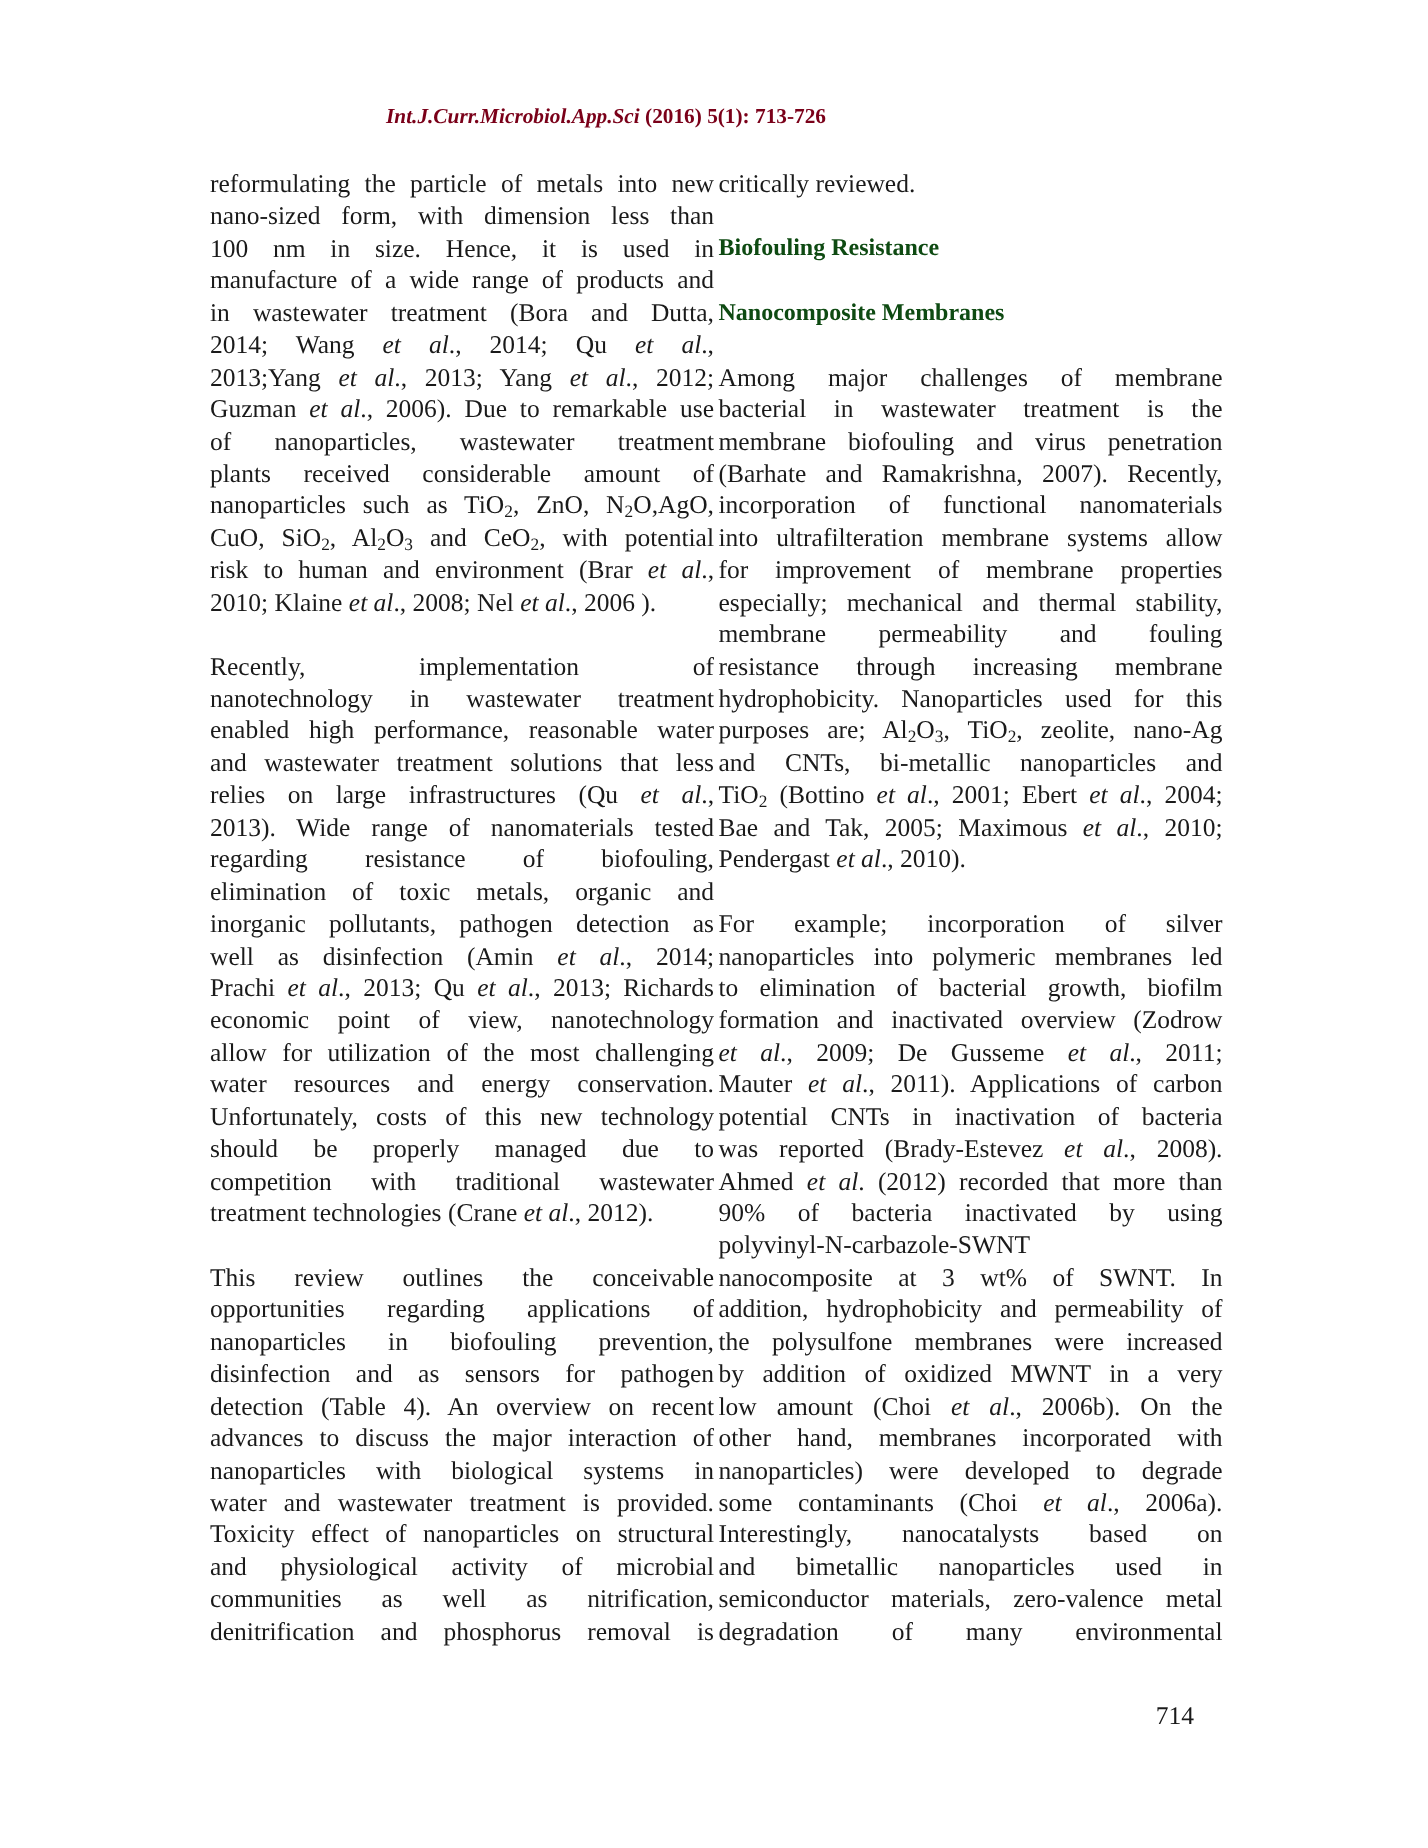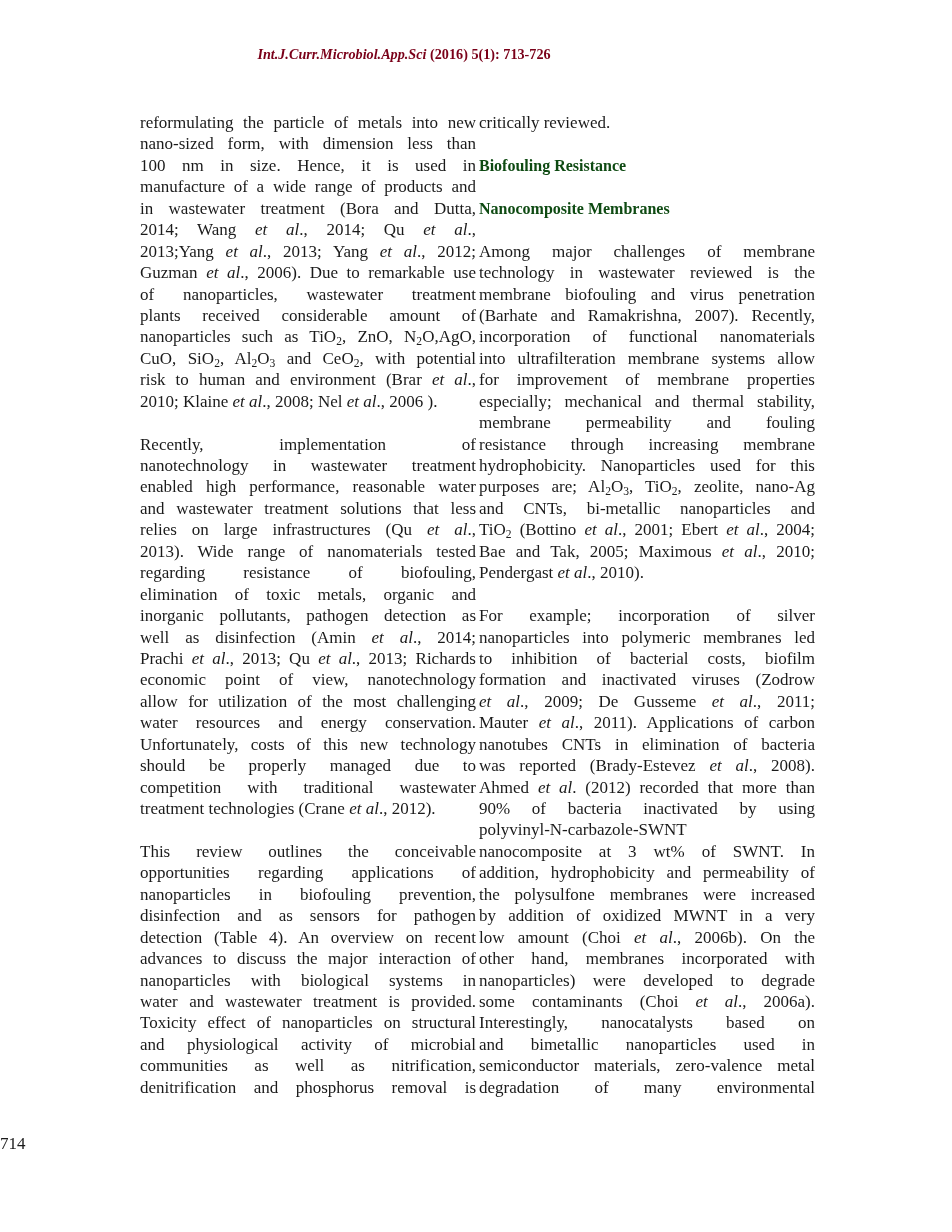--- a/index.html
+++ b/index.html
@@ -1,28 +1,28 @@
 <!DOCTYPE html>
 <html><head>
   <meta charset="utf-8">
   <style>
     html, body { margin: 0; padding: 0; background: #ffffff; }
     body { width: 952px; height: 1232px; position: relative; overflow: hidden; font-family: "Liberation Serif", "DejaVu Serif", serif; color: #1a1a1a; }
-    .header { position: absolute; top: 46px; left: 0; width: 808px; text-align: center; font-size: 14.2px; font-weight: bold; color: #7a0019; }
+    .header { position: absolute; top: 70px; left: 0; width: 808px; text-align: center; font-size: 14.2px; font-weight: bold; color: #7a0019; }
     .header i { font-style: italic; }
     .col { position: absolute; top: 112px; width: 336px; font-size: 17px; line-height: 21.45px; text-align: justify; }
     .col.left { left: 113px; margin-left: 27px; }
     .col.right { left: 479px; }
     .col p { margin: 0 0 21.45px 0; }
     .col p.last { margin-bottom: 0; }
     .col .line { display: block; text-align: justify; text-align-last: justify; white-space: nowrap; height: 21.45px; }
     .col .line.end { text-align-last: left; }
     h3.sec { margin: 0 0 21.45px 0; font-size: 16px; line-height: 21.45px; font-weight: bold; color: #0e4a12; }
     sub { font-size: 0.68em; vertical-align: -0.25em; line-height: 0; }
-    .footer { position: absolute; top: 1134px; left: 0; width: 796px; text-align: left; font-size: 17px; }
+    .footer { position: absolute; top: 1134px; left: 0; width: 796px; text-align: right; font-size: 17px; }
   </style>
 </head>
 <body>
 
 <div class="header">
   <i>Int.J.Curr.Microbiol.App.Sci</i><span> (2016) 5(1): 713-726</span>
 </div>
 
 <div class="col left">
   <p>
@@ -78,44 +78,44 @@
 </div>
 
 <div class="col right">
   <p>
       <span class="line end">critically reviewed.</span>
     </p>
   <h3 class="sec">Biofouling Resistance</h3>
   <h3 class="sec">Nanocomposite Membranes</h3>
   <p>
       <span class="line">Among major challenges of membrane</span>
-      <span class="line">technology in wastewater reviewed is the</span>
+      <span class="line">bacterial in wastewater treatment is the</span>
       <span class="line">membrane biofouling and virus penetration</span>
       <span class="line">(Barhate and Ramakrishna, 2007). Recently,</span>
       <span class="line">incorporation of functional nanomaterials</span>
       <span class="line">into ultrafilteration membrane systems allow</span>
       <span class="line">for improvement of membrane properties</span>
       <span class="line">especially; mechanical and thermal stability,</span>
       <span class="line">membrane permeability and fouling</span>
       <span class="line">resistance through increasing membrane</span>
       <span class="line">hydrophobicity. Nanoparticles used for this</span>
       <span class="line">purposes are; Al<sub>2</sub>O<sub>3</sub>, TiO<sub>2</sub>, zeolite, nano-Ag</span>
       <span class="line">and CNTs, bi-metallic nanoparticles and</span>
       <span class="line">TiO<sub>2</sub> (Bottino <i>et al</i>., 2001; Ebert <i>et al</i>., 2004;</span>
       <span class="line">Bae and Tak, 2005; Maximous <i>et al</i>., 2010;</span>
       <span class="line end">Pendergast <i>et al</i>., 2010).</span>
     </p>
   <p class="last">
       <span class="line">For example; incorporation of silver</span>
       <span class="line">nanoparticles into polymeric membranes led</span>
-      <span class="line">to inhibition of bacterial costs, biofilm</span>
-      <span class="line">formation and inactivated viruses (Zodrow</span>
+      <span class="line">to elimination of bacterial growth, biofilm</span>
+      <span class="line">formation and inactivated overview (Zodrow</span>
       <span class="line"><i>et al</i>., 2009; De Gusseme <i>et al</i>., 2011;</span>
       <span class="line">Mauter <i>et al</i>., 2011). Applications of carbon</span>
-      <span class="line">nanotubes CNTs in elimination of bacteria</span>
+      <span class="line">potential CNTs in inactivation of bacteria</span>
       <span class="line">was reported (Brady-Estevez <i>et al</i>., 2008).</span>
       <span class="line">Ahmed <i>et al</i>. (2012) recorded that more than</span>
       <span class="line">90% of bacteria inactivated by using</span>
       <span class="line end">polyvinyl-N-carbazole-SWNT</span>
       <span class="line">nanocomposite at 3 wt% of SWNT. In</span>
       <span class="line">addition, hydrophobicity and permeability of</span>
       <span class="line">the polysulfone membranes were increased</span>
       <span class="line">by addition of oxidized MWNT in a very</span>
       <span class="line">low amount (Choi <i>et al</i>., 2006b). On the</span>
       <span class="line">other hand, membranes incorporated with</span>

